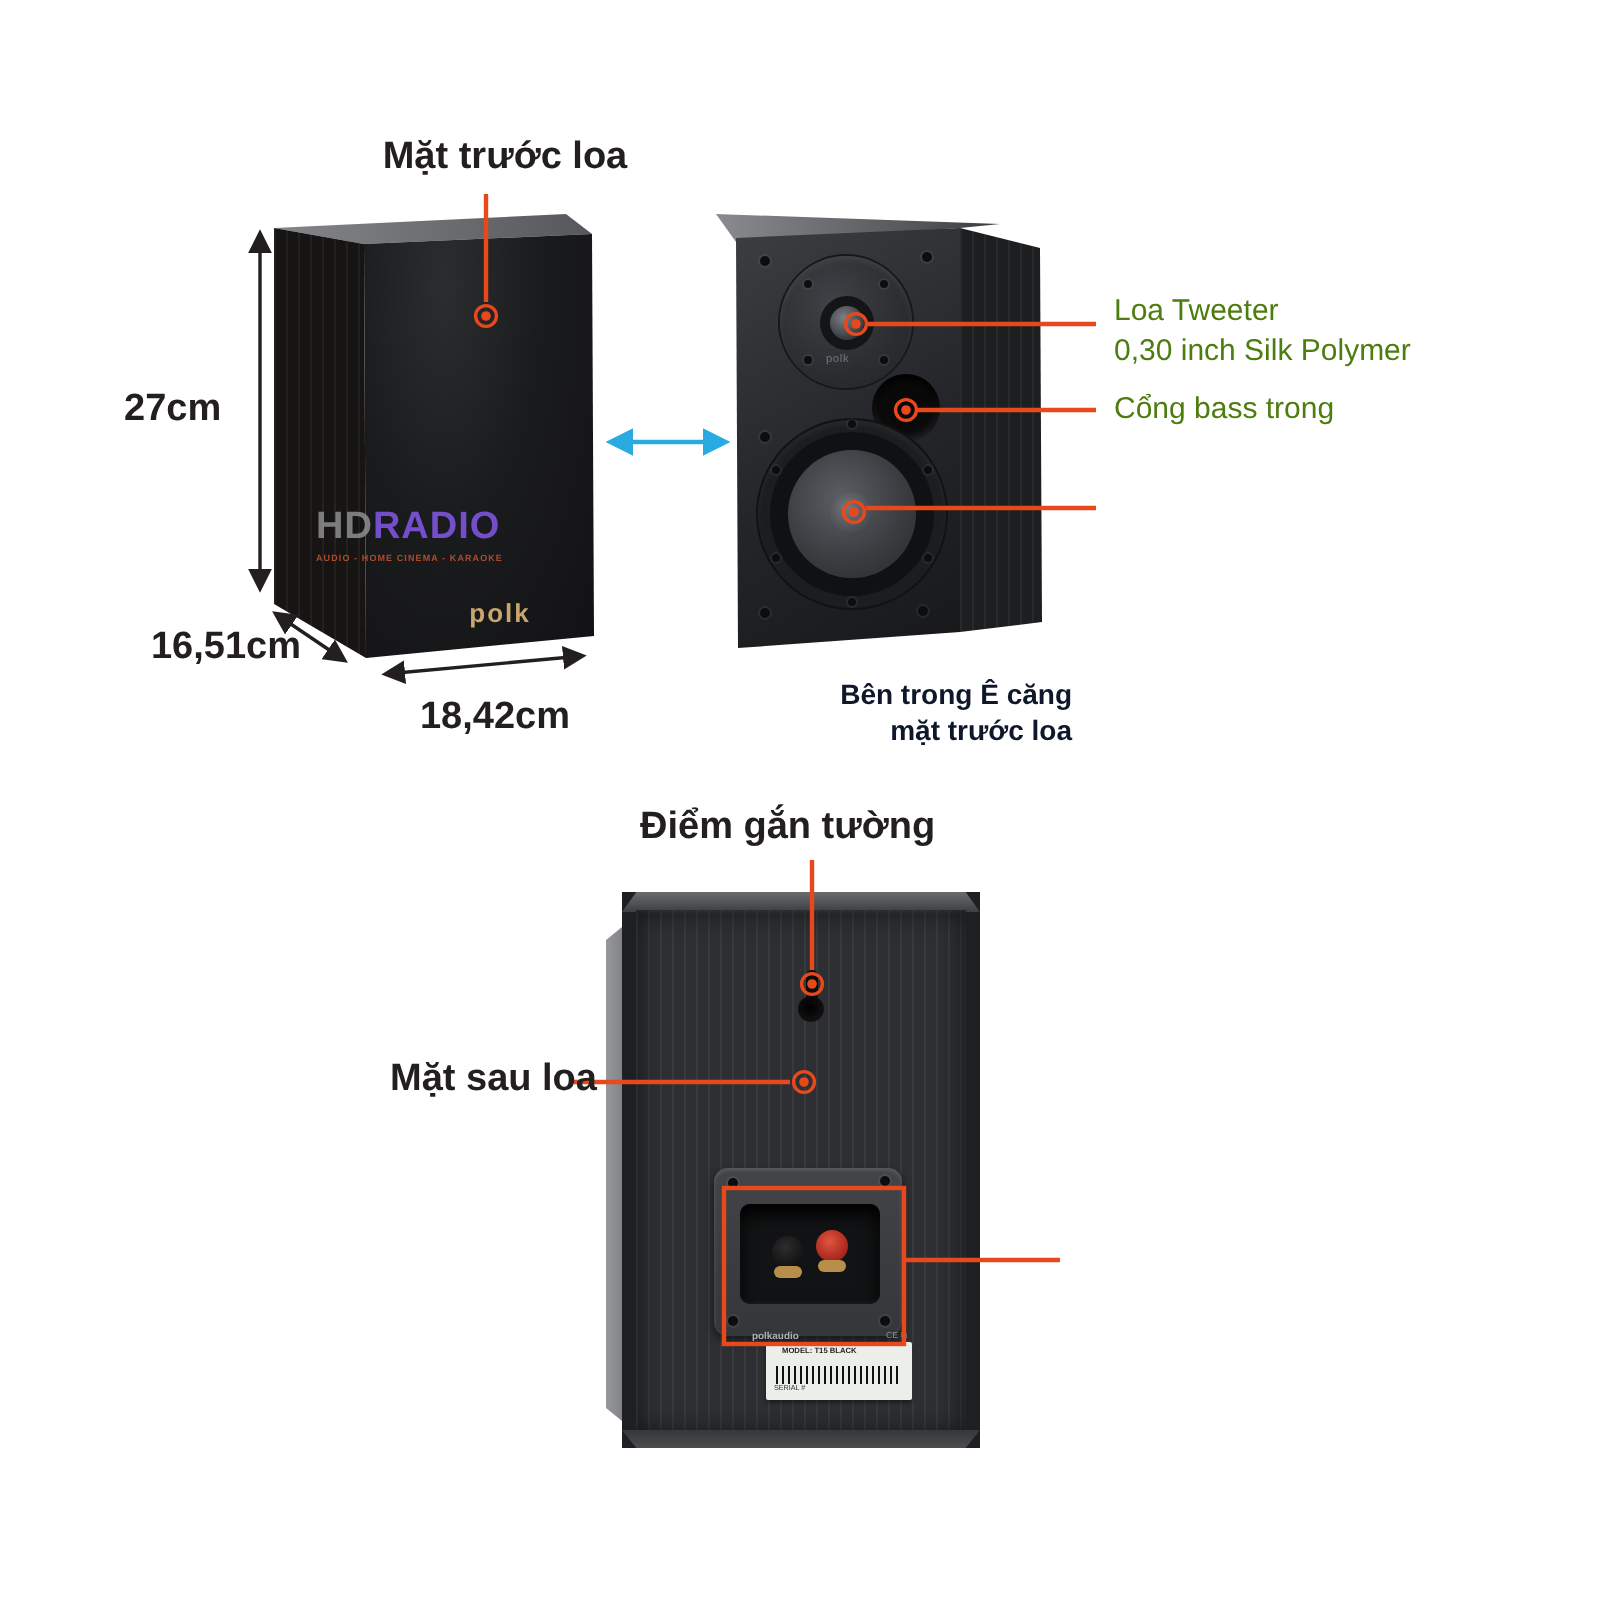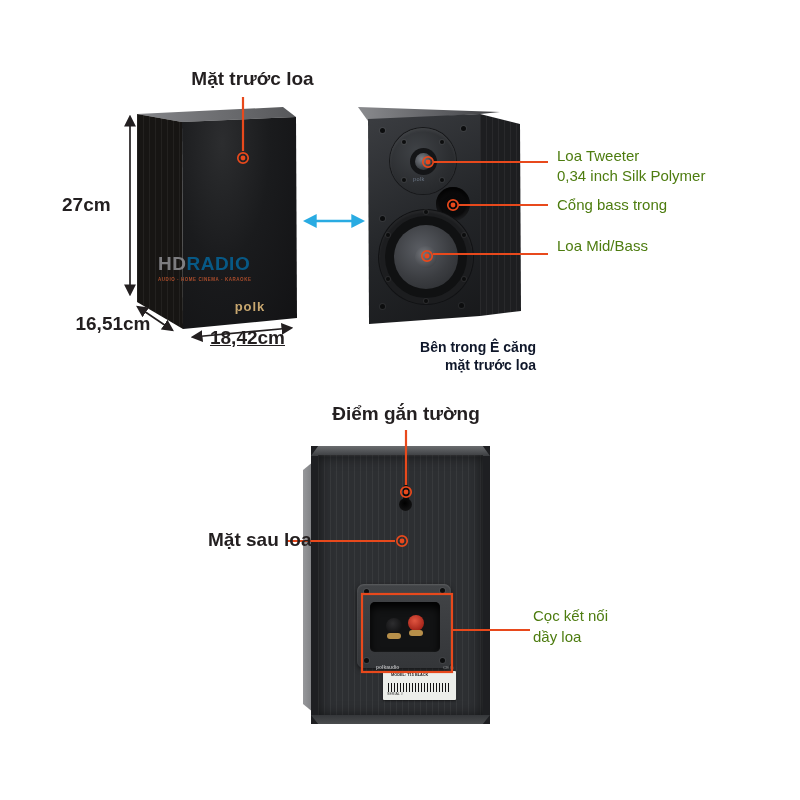--- a/index.html
+++ b/index.html
@@ -1,21 +1,21 @@
 <!DOCTYPE html>
 <html><head>
 <meta charset="utf-8">
 <style>
   html,body{margin:0;padding:0;background:#fff;}
   #app{position:relative;width:800px;height:800px;background:#ffffff;overflow:hidden;
        font-family:"Liberation Sans",sans-serif;color:#231F20;}
   .abs{position:absolute;}
   .face{position:absolute;}
   .lbl{position:absolute;font-weight:600;font-size:19px;line-height:22px;color:#231F20;white-space:nowrap;}
-  .lbl-c{text-align:center;white-space:normal;}
+  .lbl-c{text-align:left;white-space:normal;}
   .callout-label{position:absolute;font-weight:400;font-size:15px;line-height:19.5px;color:#4d7c0f;white-space:nowrap;}
   .caption{position:absolute;left:360px;top:339px;width:176px;text-align:right;
            font-weight:700;font-size:14px;line-height:17.5px;color:#0f172a;}
   .circle{position:absolute;border-radius:50%;}
   .screw{position:absolute;border-radius:50%;background:#0c0d0e;box-shadow:0 0 0 1px rgba(255,255,255,0.06);}
   .tiny{transform-origin:0 0;white-space:nowrap;}
   svg.overlay{position:absolute;left:0;top:0;z-index:40;pointer-events:none;}
   .txt{z-index:50;}
   .grain-v{background-image:repeating-linear-gradient(90deg,rgba(255,255,255,0.05) 0 1px,rgba(0,0,0,0) 1px 6px);}
 </style>
@@ -32,21 +32,21 @@
                 clip-path:polygon(0px 4px,45px 12px,46px 219px,0px 192px);
                 background-color:#171513;"></div>
     <div class="face" style="left:181px;top:117px;width:117px;height:213px;
                 clip-path:polygon(1px 5px,115px 0px,116px 201px,2px 212px);
                 background:radial-gradient(ellipse at 35% 12%,#2c2d2f 0%,#1a1b1d 45%,#121214 100%);"></div>
     <div class="abs" style="left:228px;top:299px;width:44px;text-align:center;z-index:10;
                 font-size:13px;font-weight:600;letter-spacing:1px;color:#c8a76f;">polk</div>
 
     <div class="abs" style="left:158px;top:254px;z-index:10;opacity:.8;line-height:20px;">
       <div style="font-size:19px;font-weight:700;letter-spacing:.5px;">
-        <span style="color:#96969b;">HD</span><span style="color:#0369a1;">RADIO</span>
+        <span style="color:#96969b;">HD</span><span style="color:#8b5cf6;">RADIO</span>
       </div>
       <div class="tiny" style="font-size:8px;transform:scale(.56);color:#d05a30;letter-spacing:1px;font-weight:700;">AUDIO - HOME CINEMA - KARAOKE</div>
     </div>
   </div>
 
   <div>
     <div class="face" style="left:358px;top:105px;width:142px;height:17px;
                 clip-path:polygon(0px 2px,142px 7px,122px 9px,10px 16px);
                 background:linear-gradient(90deg,#8a8b8e,#55565a 70%,#3a3b3d);"></div>
     <div class="face grain-v" style="left:480px;top:110px;width:42px;height:207px;
@@ -194,36 +194,31 @@
           <circle cx="402" cy="541" r="5.2" fill="none" stroke="#E8491C" stroke-width="1.7"></circle>
           <circle cx="402" cy="541" r="2.4"></circle>
         </g>
     </g>
   </svg>
 
   <div class="lbl txt" style="left:170px;top:68px;width:165px;text-align:center;">Mặt trước loa</div>
 
   <div class="lbl txt" style="left:62px;top:194px;width:66px;text-align:left;">27cm</div>
   <div class="lbl txt" style="left:72px;top:313px;width:82px;text-align:center;">16,51cm</div>
-  <div class="lbl txt" style="left:205px;top:327px;width:85px;text-align:center;text-decoration:underline;">18,42cm</div>
+  <div class="lbl txt" style="left:205px;top:348px;width:85px;text-align:center;">18,42cm</div>
 
   <div class="callout-label txt" style="left:557px;top:146px;">
     <div>Loa Tweeter</div>
-    <div>0,34 inch Silk Polymer</div>
+    <div>0,30 inch Silk Polymer</div>
   </div>
   <div class="callout-label txt" style="left:557px;top:195px;">Cổng bass trong</div>
   <div class="callout-label txt" style="left:557px;top:236px;">
-    <div>Loa Mid/Bass</div>
   </div>
 
   <div class="caption txt">
     <div>Bên trong Ê căng</div>
     <div>mặt trước loa</div>
   </div>
 
   <div class="lbl txt lbl-c" style="left:320px;top:403px;width:172px;">Điểm gắn tường</div>
-  <div class="lbl txt" style="left:208px;top:529px;">Mặt sau loa</div>
-  <div class="callout-label txt" style="left:533px;top:605px;line-height:21px;">
-    <div>Cọc kết nối</div>
-    <div>dầy loa</div>
-  </div>
+  <div class="lbl txt" style="left:195px;top:529px;">Mặt sau loa</div>
 
 </div>
 
 </body></html>

